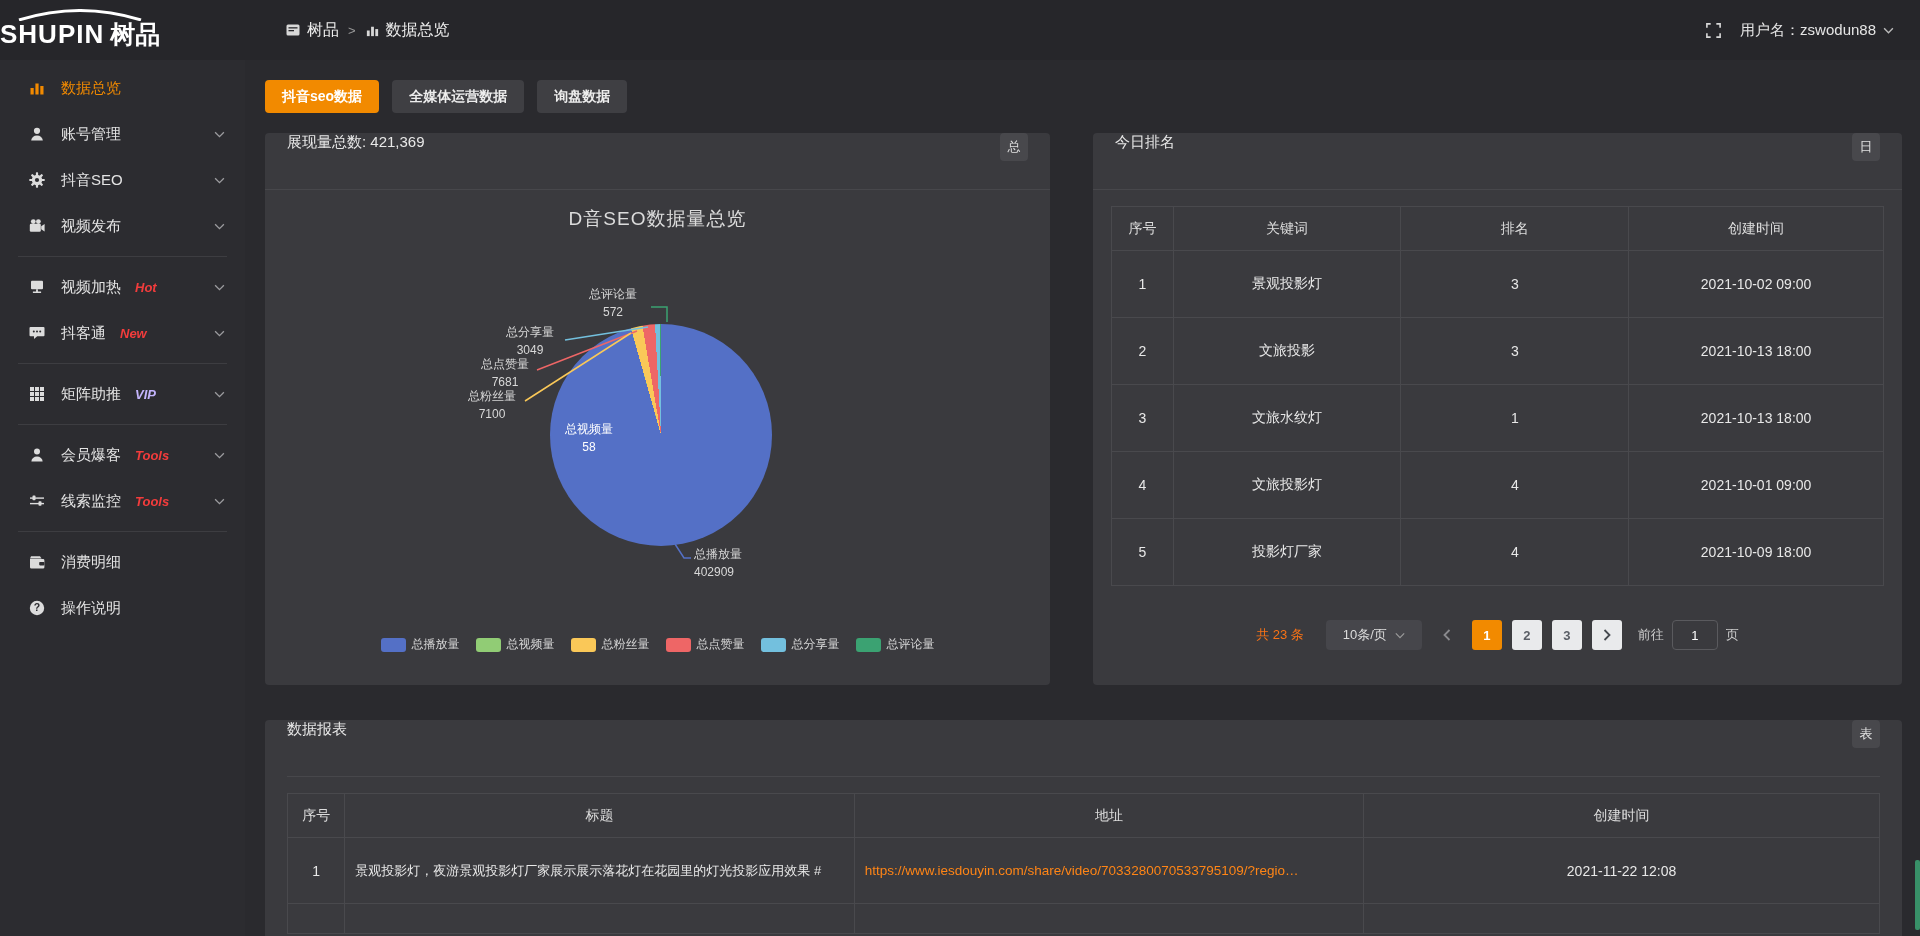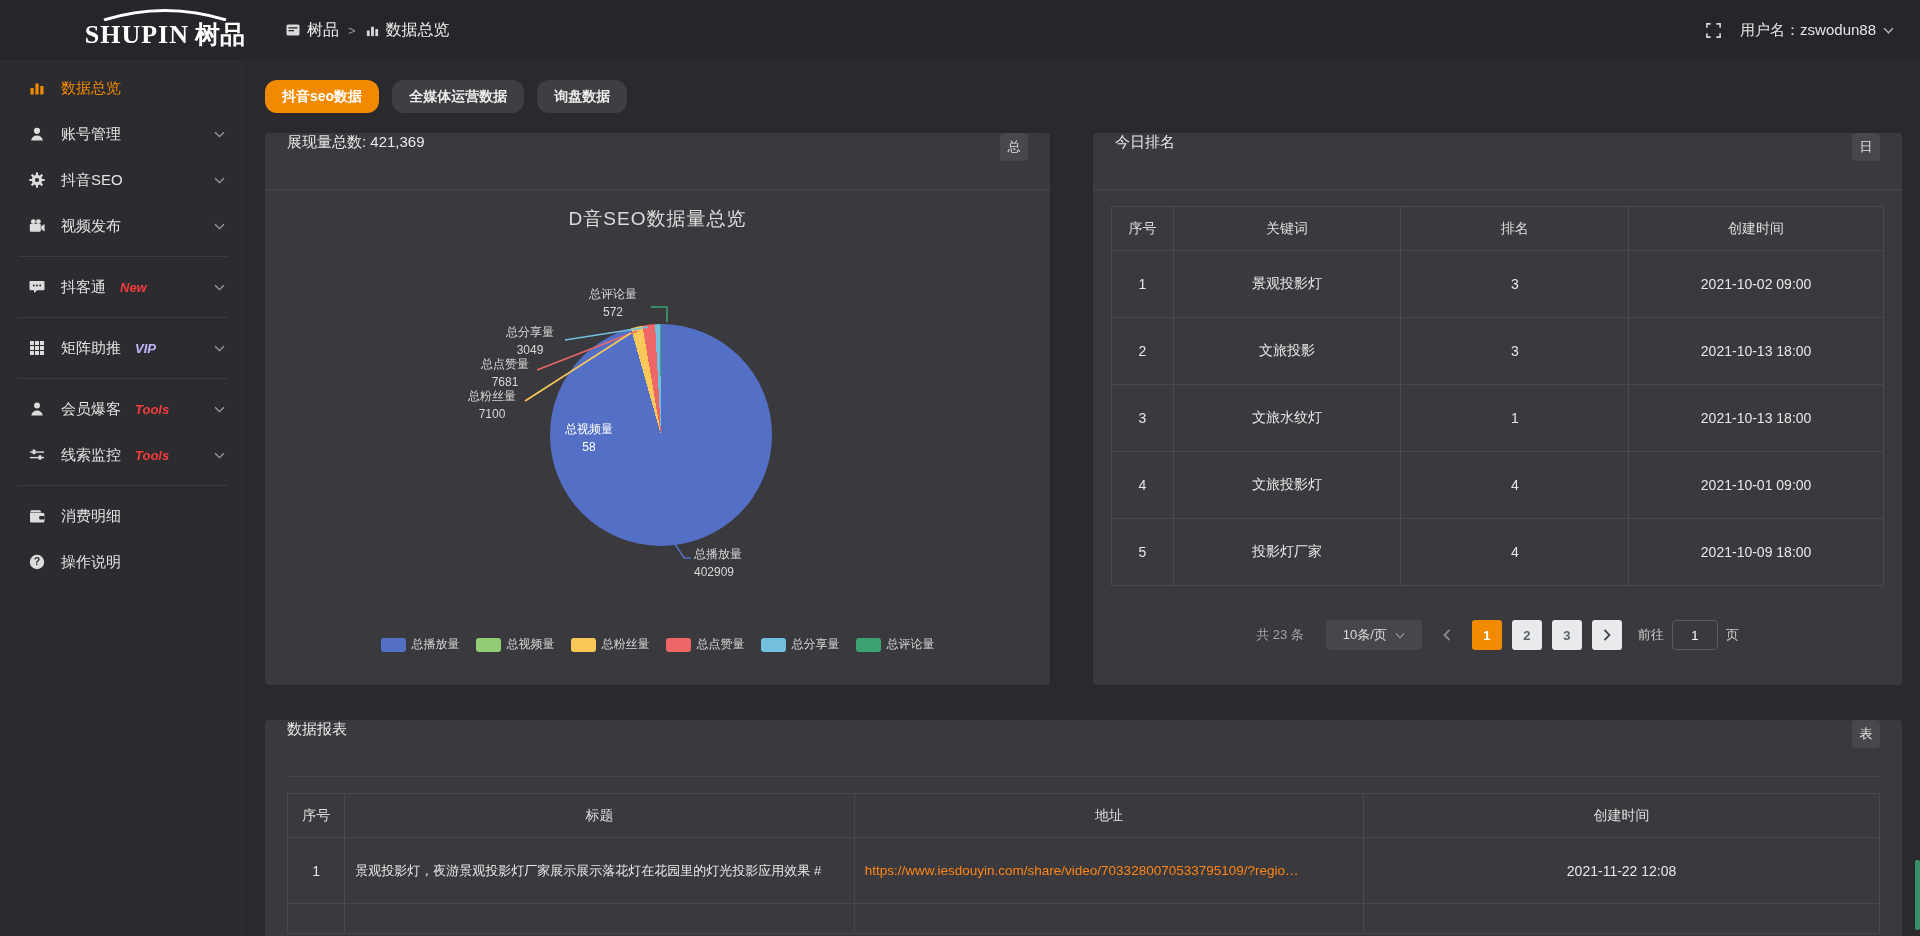--- a/index.html
+++ b/index.html
@@ -2,21 +2,21 @@
 <html><head>
 <meta charset="utf-8">
 <style>
   * { margin:0; padding:0; box-sizing:border-box; }
   html,body { width:1920px; height:936px; overflow:hidden; background:#2a2a2e;
     font-family:"Liberation Sans", sans-serif; color:#e6e6e6; }
 
   
   .topbar { position:absolute; top:0; left:0; right:0; height:60px; background:#26262a;
     display:flex; align-items:center; z-index:5; }
-  .logo-zone { width:245px; height:100%; display:flex; align-items:center; justify-content:flex-end;font-family:Liberation Serif, serif; }
+  .logo-zone { width:245px; height:100%; display:flex; align-items:center; justify-content:flex-start; }
   .logo { display:flex; flex-direction:column; align-items:center; cursor:pointer; }
   .logo-arc { margin-bottom:-3px; }
   .logo-row { display:flex; align-items:baseline; gap:6px; }
   .logo-en { font-size:26px; font-weight:900; letter-spacing:1px; color:#fff; }
   .logo-cn { font-size:25px; font-weight:900; color:#fff; }
   .breadcrumb { display:flex; align-items:center; gap:9px; padding-left:40px; font-size:16px; }
   .crumb { display:flex; align-items:center; gap:6px; color:#ededed; cursor:pointer; }
   .crumb-sep { color:#9a9a9a; font-size:13px; }
   .topbar-right { margin-left:auto; display:flex; align-items:center; gap:18px; padding-right:26px; }
   .fs-btn { color:#d8d8d8; cursor:pointer; display:flex; }
@@ -31,21 +31,21 @@
   .side-item.active .s-icon { color:#f28a00; }
   .s-badge { font-size:13px; font-weight:bold; font-style:italic; margin-left:14px; }
   .s-badge.red { color:#f23c3c; }
   .s-badge.yellow { color:#c4b5fd; }
   .s-chevron { margin-left:auto; color:#9c9c9f; display:flex; }
   .side-divider { height:1px; background:#3d3d41; margin:7px 18px; }
 
   
   .main { position:absolute; left:245px; top:60px; right:0; bottom:0; padding:20px 18px 0 20px; overflow:hidden; }
   .tab-row { display:flex; gap:13px; margin-bottom:20px; }
-  .tab-btn { height:33px; padding:0 17px; border:none; border-radius:12px; background:#3f3f43;
+  .tab-btn { height:33px; padding:0 17px; border:none; border-radius:4px; background:#3f3f43;
     color:#ededed; font-size:14px; font-weight:bold; font-family:inherit; cursor:pointer; }
   .tab-btn.active { background:#f28a00; color:#fff; }
 
   .panels-row { display:flex; gap:43px; }
   .panel { background:#3a3a3e; border-radius:4px; }
   .panel-header { height:57px; display:flex; align-items:flex-start; justify-content:space-between;
     padding:0 22px; border-bottom:1px solid #47474b; }
   .panel-title { font-size:15px; color:#e8e8e8; }
   .mini-badge { width:28px; height:28px; border-radius:4px; background:#48484c; color:#e0e0e0;
     font-size:13px; display:flex; align-items:center; justify-content:center; cursor:pointer; }
@@ -69,21 +69,21 @@
 
   
   .rank-panel { flex:1; height:552px; }
   .rank-body { padding:16px 18px 0; }
   table.dark { width:100%; border-collapse:collapse; table-layout:fixed; }
   table.dark th, table.dark td { border:1px solid #49494d; text-align:center; font-weight:normal;
     color:#e8e8e8; font-size:14px; overflow:hidden; white-space:nowrap; text-overflow:ellipsis; }
   table.dark th { height:44px; color:#dddddd; }
   .rank-table td { height:67px; }
   .pagination { margin-top:34px; display:flex; align-items:center; justify-content:center; gap:10px; }
-  .pg-total { font-size:13px; color:#a3a3a3; margin-right:12px; }
+  .pg-total { font-size:13px; color:#f97316; margin-right:12px; }
   .pg-select { height:30px; min-width:96px; background:#46464b; border-radius:4px; display:flex;
     align-items:center; justify-content:center; gap:8px; font-size:13px; color:#dcdcdc; cursor:pointer; padding:0 10px; }
   .pg-arrow { width:30px; height:30px; border-radius:3px; display:flex; align-items:center;
     justify-content:center; cursor:pointer; }
   .pg-arrow.prev { background:transparent; color:#8a8a8e; }
   .pg-arrow.next { background:#e9eaec; color:#45494f; }
   .pg-num { width:30px; height:30px; border-radius:3px; background:#e9eaec; color:#5a5e66;
     font-size:13px; font-weight:bold; display:flex; align-items:center; justify-content:center; cursor:pointer; }
   .pg-num.active { background:#f28a00; color:#fff; }
   .pg-goto { display:flex; align-items:center; gap:8px; font-size:13px; color:#cccccc; margin-left:6px; }
@@ -212,20 +212,33 @@
     <span class="s-label">视频发布</span>
     <span class="s-chevron">
       <svg width="11" height="7" viewBox="0 0 12 8">
           <polyline points="1,1.5 6,6.5 11,1.5" fill="none" stroke="currentColor" stroke-width="1.5"></polyline>
         </svg>
     </span>
   </div>
 
   <div class="side-divider"></div>
 
+  <div class="side-item">
+    <svg class="s-icon" viewBox="0 0 18 18" fill="currentColor">
+      <rect x="3" y="2.8" width="12" height="8.4" rx="1"></rect>
+      <path d="M8.1 11.2h1.8v2.2h3.2v1.5H4.9v-1.5h3.2z"></path>
+    </svg>
+    <span class="s-label">视频加热</span>
+    <span class="s-badge red">Hot</span>
+    <span class="s-chevron">
+      <svg width="11" height="7" viewBox="0 0 12 8">
+          <polyline points="1,1.5 6,6.5 11,1.5" fill="none" stroke="currentColor" stroke-width="1.5"></polyline>
+        </svg>
+    </span>
+  </div>
 
   <div class="side-item">
     <svg class="s-icon" viewBox="0 0 18 18" fill="currentColor">
       <path d="M2.5 3h13a1 1 0 0 1 1 1v7.2a1 1 0 0 1-1 1H9.2L6 15v-2.8H2.5a1 1 0 0 1-1-1V4a1 1 0 0 1 1-1z"></path>
       <circle cx="5.8" cy="7.6" r="1" fill="#2c2c30"></circle>
         <circle cx="9" cy="7.6" r="1" fill="#2c2c30"></circle>
         <circle cx="12.2" cy="7.6" r="1" fill="#2c2c30"></circle>
     </svg>
     <span class="s-label">抖客通</span>
     <span class="s-badge red">New</span>

